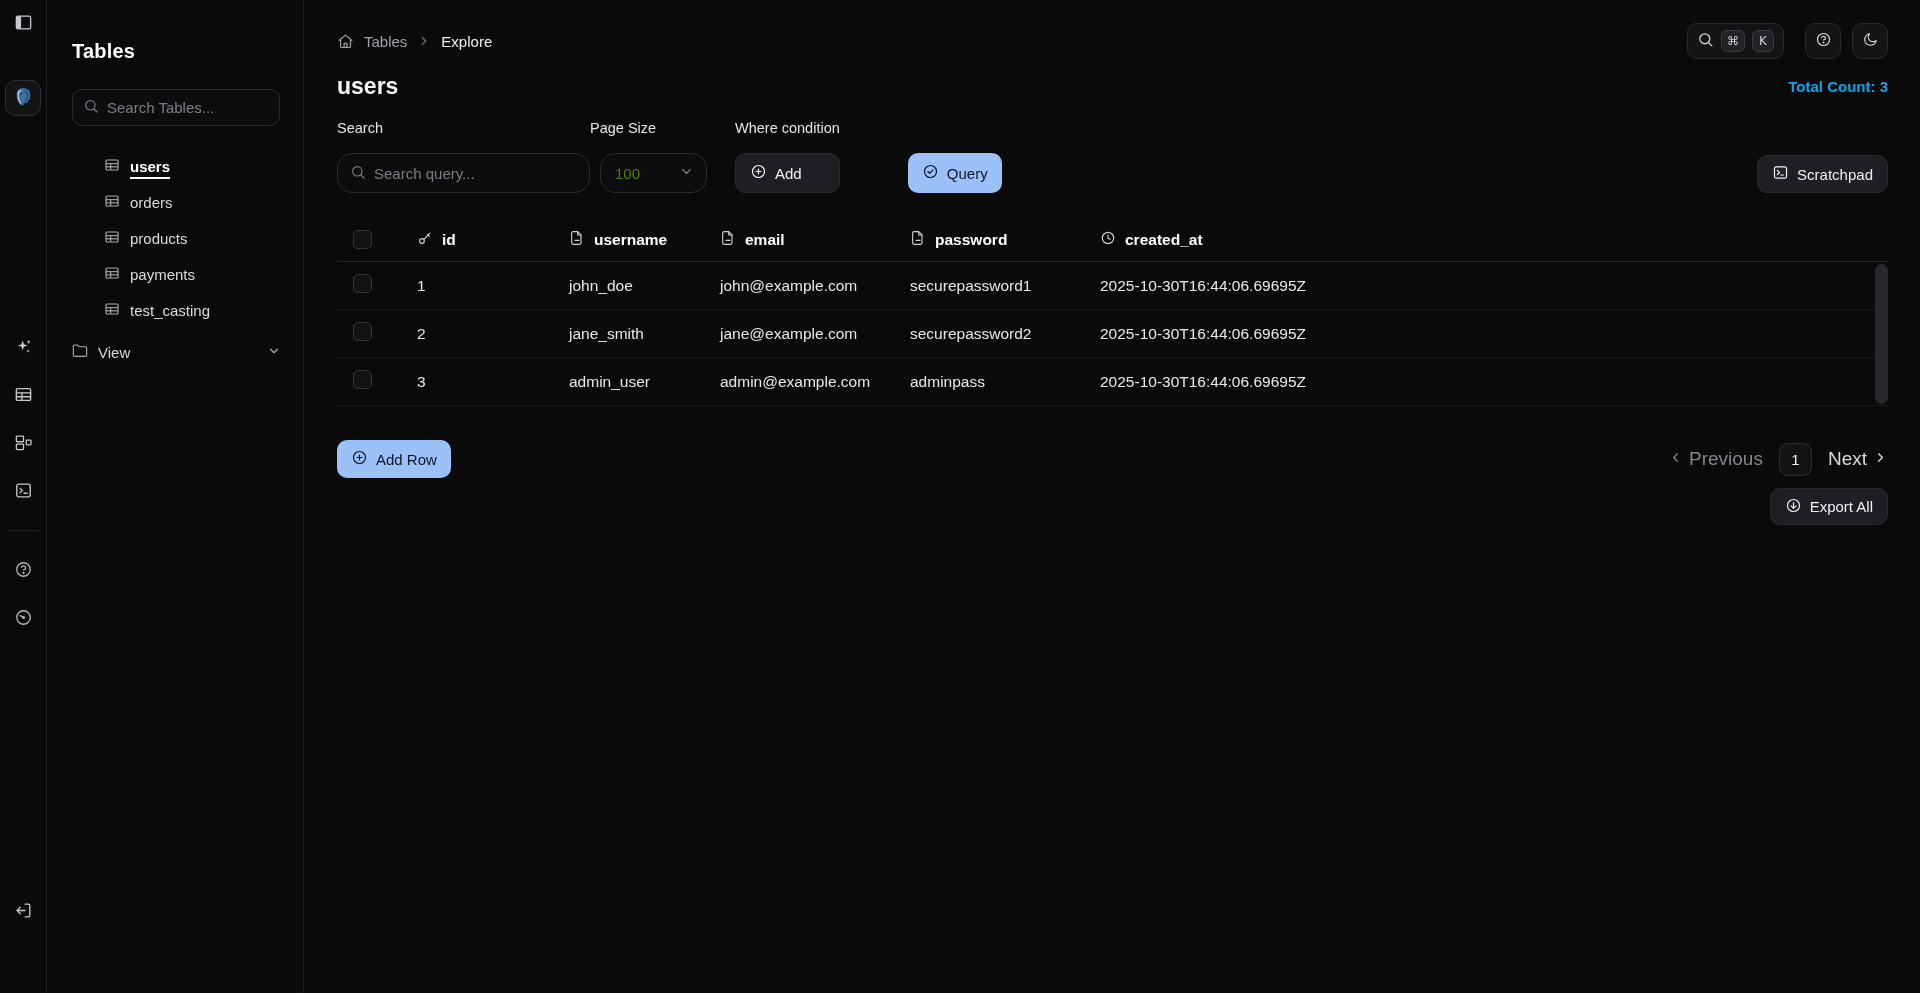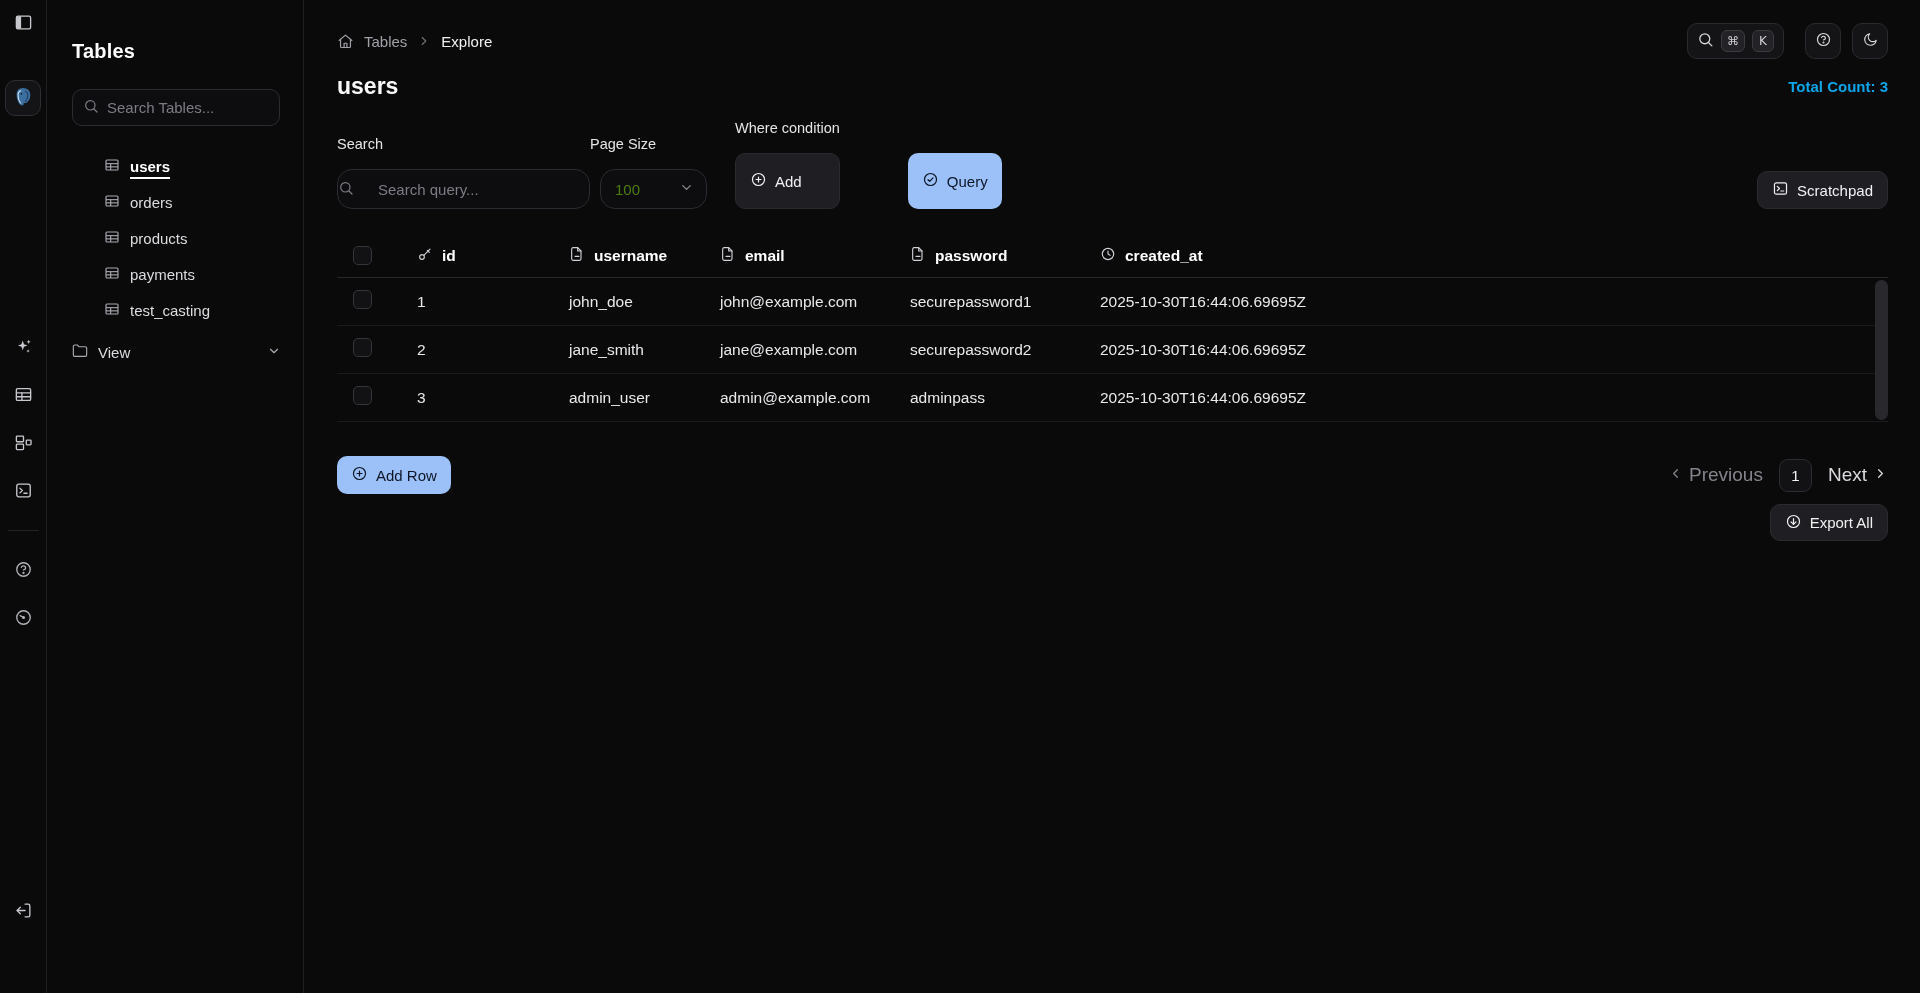--- a/index.html
+++ b/index.html
@@ -96,35 +96,35 @@
 
   .title-row { margin-top:13px; display:flex; align-items:center; justify-content:space-between; }
   .page-title { font-size:23px; font-weight:700; color:#fafafa; }
   .total-count { font-size:15px; font-weight:600; color:#0ea5e9; }
 
   .controls { margin-top:20px; display:flex; align-items:flex-end; }
   .field { display:flex; flex-direction:column; }
   .field-label { font-size:14.5px; font-weight:500; color:#e5e5e5; margin-bottom:17px; }
   .ctl-search {
     width:253px; height:40px; border:1px solid #2b2b31; border-radius:15px; background:#0d0d10;
-    display:flex; align-items:center; gap:24px; padding:0 0; color:#7c7c85;
+    display:flex; align-items:center; gap:8px; padding:0 12px; color:#7c7c85;
   }
   .ctl-search svg { width:16px; height:16px; flex:0 0 16px; }
   .ctl-search input { background:transparent; border:none; outline:none; color:#e8e8ea; width:100%; font-size:15px; font-family:inherit; }
   .ctl-search input::placeholder { color:#7c7c85; }
   .ctl-select {
     width:107px; height:40px; margin-left:10px;
     border:1px solid #2b2b31; border-radius:15px; background:#0d0d10;
     display:flex; align-items:center; justify-content:space-between; padding:0 12px 0 14px;
     color:#4d7c0f; cursor:pointer;
   }
   .ctl-select svg { width:15px; height:15px; color:#8b8b93; }
   .where-field { margin-left:28px; }
   .btn {
-    display:inline-flex; align-items:center; gap:8px; height:56px; padding:0 14px;
+    display:inline-flex; align-items:center; gap:8px; height:40px; padding:0 14px;
     border-radius:10px; border:1px solid transparent; cursor:pointer;
     font-size:15px; font-family:inherit;
   }
   .btn svg { width:17px; height:17px; }
   .btn-dark { background:#1f1f23; border-color:#2a2a2f; color:#f1f1f3; }
   .btn-accent { background:#9cc0f8; color:#0d1526; font-weight:500; border:none; }
   .btn-query { margin-left:68px; }
   .btn-scratchpad { margin-left:auto; height:38px; }
 
   

